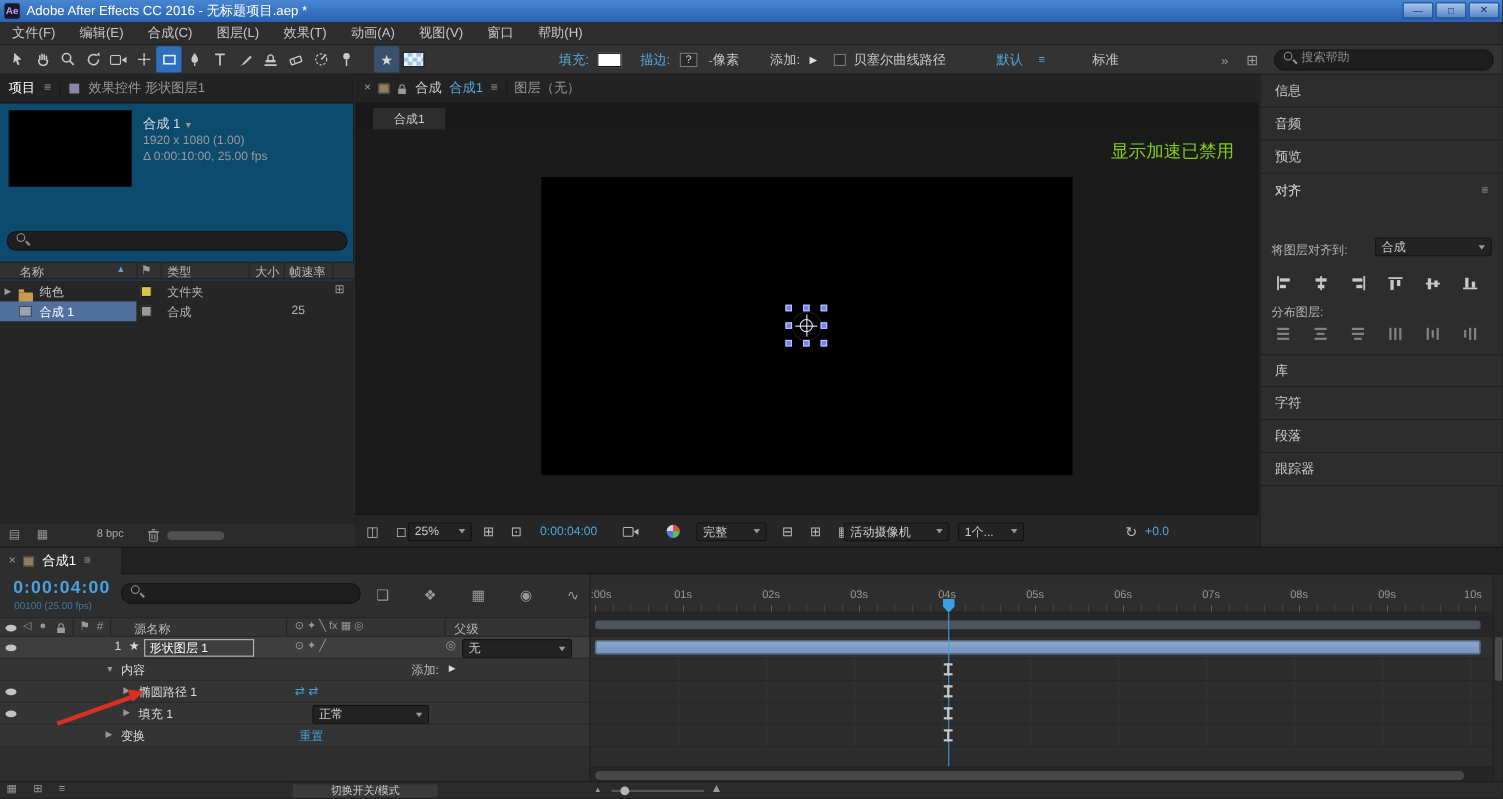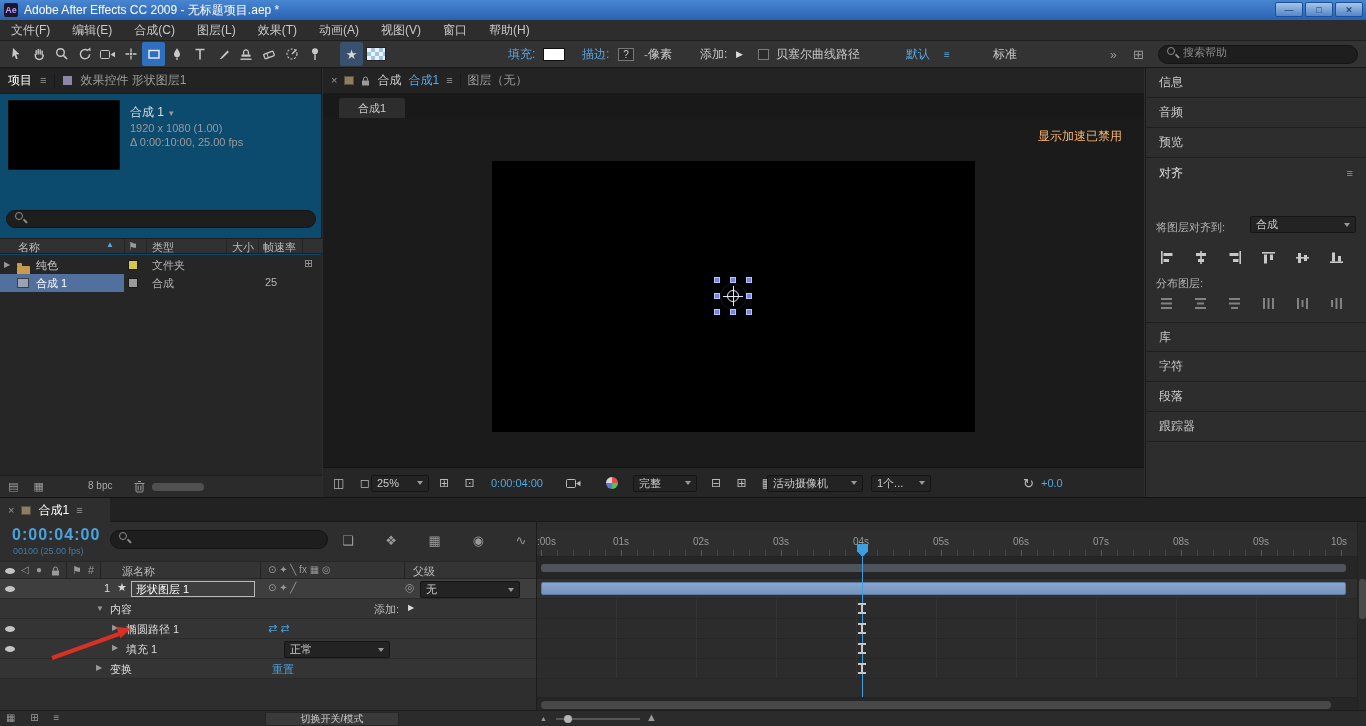--- a/index.html
+++ b/index.html
@@ -85,21 +85,21 @@
   .annot{position:absolute;left:0;top:0;width:1366px;height:726px;pointer-events:none;z-index:60}
   svg.ic{display:block}
 </style>
 </head>
 <body>
 
 <div class="app">
 
   <div class="abs titlebar">
     <div class="appicon">Ae</div>
-    <span>Adobe After Effects CC 2009 - 无标题项目.aep *</span>
+    <span>Adobe After Effects CC 2016 - 无标题项目.aep *</span>
     <div class="winbtns">
       <div class="winbtn">—</div>
       <div class="winbtn">□</div>
       <div class="winbtn">✕</div>
     </div>
   </div>
 
   <div class="abs menubar">
     <span class="menuitem">文件(F)</span>
     <span class="menuitem">编辑(E)</span>
@@ -305,21 +305,21 @@
       <span style="width:1px;height:14px;background:#1a1a1a"></span>
       <span style="color:#999">图层（无）</span>
     </div>
     <div class="vtabs2">
       <div class="ctab">
           <span>合成1</span>
         </div>
     </div>
 
     <div class="abs" style="left:0;top:50px;width:821px;height:349px;background:#1b1b1b">
-      <span class="abs" style="right:22px;top:10px;color:#fdba74;font-size:12px">显示加速已禁用</span>
+      <span class="abs" style="right:22px;top:10px;color:#84cc16;font-size:16px">显示加速已禁用</span>
       <div class="abs" style="left:169px;top:43px;width:483px;height:271px;background:#000">
 
         <div class="abs" style="left:228px;top:122px;width:27px;height:27px;border-radius:50%;border:1px solid #16161f"></div>
 
         <span class="hnd" style="left:222px;top:116px"></span>
         <span class="hnd" style="left:238px;top:116px"></span>
         <span class="hnd" style="left:254px;top:116px"></span>
         <span class="hnd" style="left:222px;top:132px"></span>
         <span class="hnd" style="left:254px;top:132px"></span>
         <span class="hnd" style="left:222px;top:148px"></span>
@@ -542,21 +542,21 @@
         <span class="vline" style="left:66px"></span>
           <span class="vline" style="left:100px"></span>
         <span class="vline" style="left:260px"></span>
           <span class="vline" style="left:404px"></span>
       </div>
 
       <div class="trow" style="top:57px;height:20px;background:#3e3e3e;border-bottom:1px solid #2a2a2a">
         <span class="eye abs" style="left:5px;top:7px"></span>
         <span class="abs" style="left:104px;top:3px;color:#ddd">1</span>
         <span class="abs" style="left:117px;top:2px;color:#d8d8d8;font-size:11px">★</span>
-        <span class="abs" style="left:131px;top:2px;width:124px;height:16px;border:1px solid #b8b8b8;display:flex;align-items:center;padding:0 4px;color:#fff">形状图层 1</span>
+        <span class="abs" style="left:131px;top:2px;width:100px;height:16px;border:1px solid #b8b8b8;display:flex;align-items:center;padding:0 4px;color:#fff">形状图层 1</span>
         <span class="abs glyph" style="left:268px;top:4px;font-size:10px;white-space:nowrap">⊙ ✦ ╱</span>
         <span class="abs glyph" style="left:405px;top:3px;font-size:11px">◎</span>
         <div class="abs" style="left:420px;top:2px;width:100px">
             <div class="dd">
               <span>无</span>
               <span class="car"></span>
             </div>
           </div>
       </div>
 

